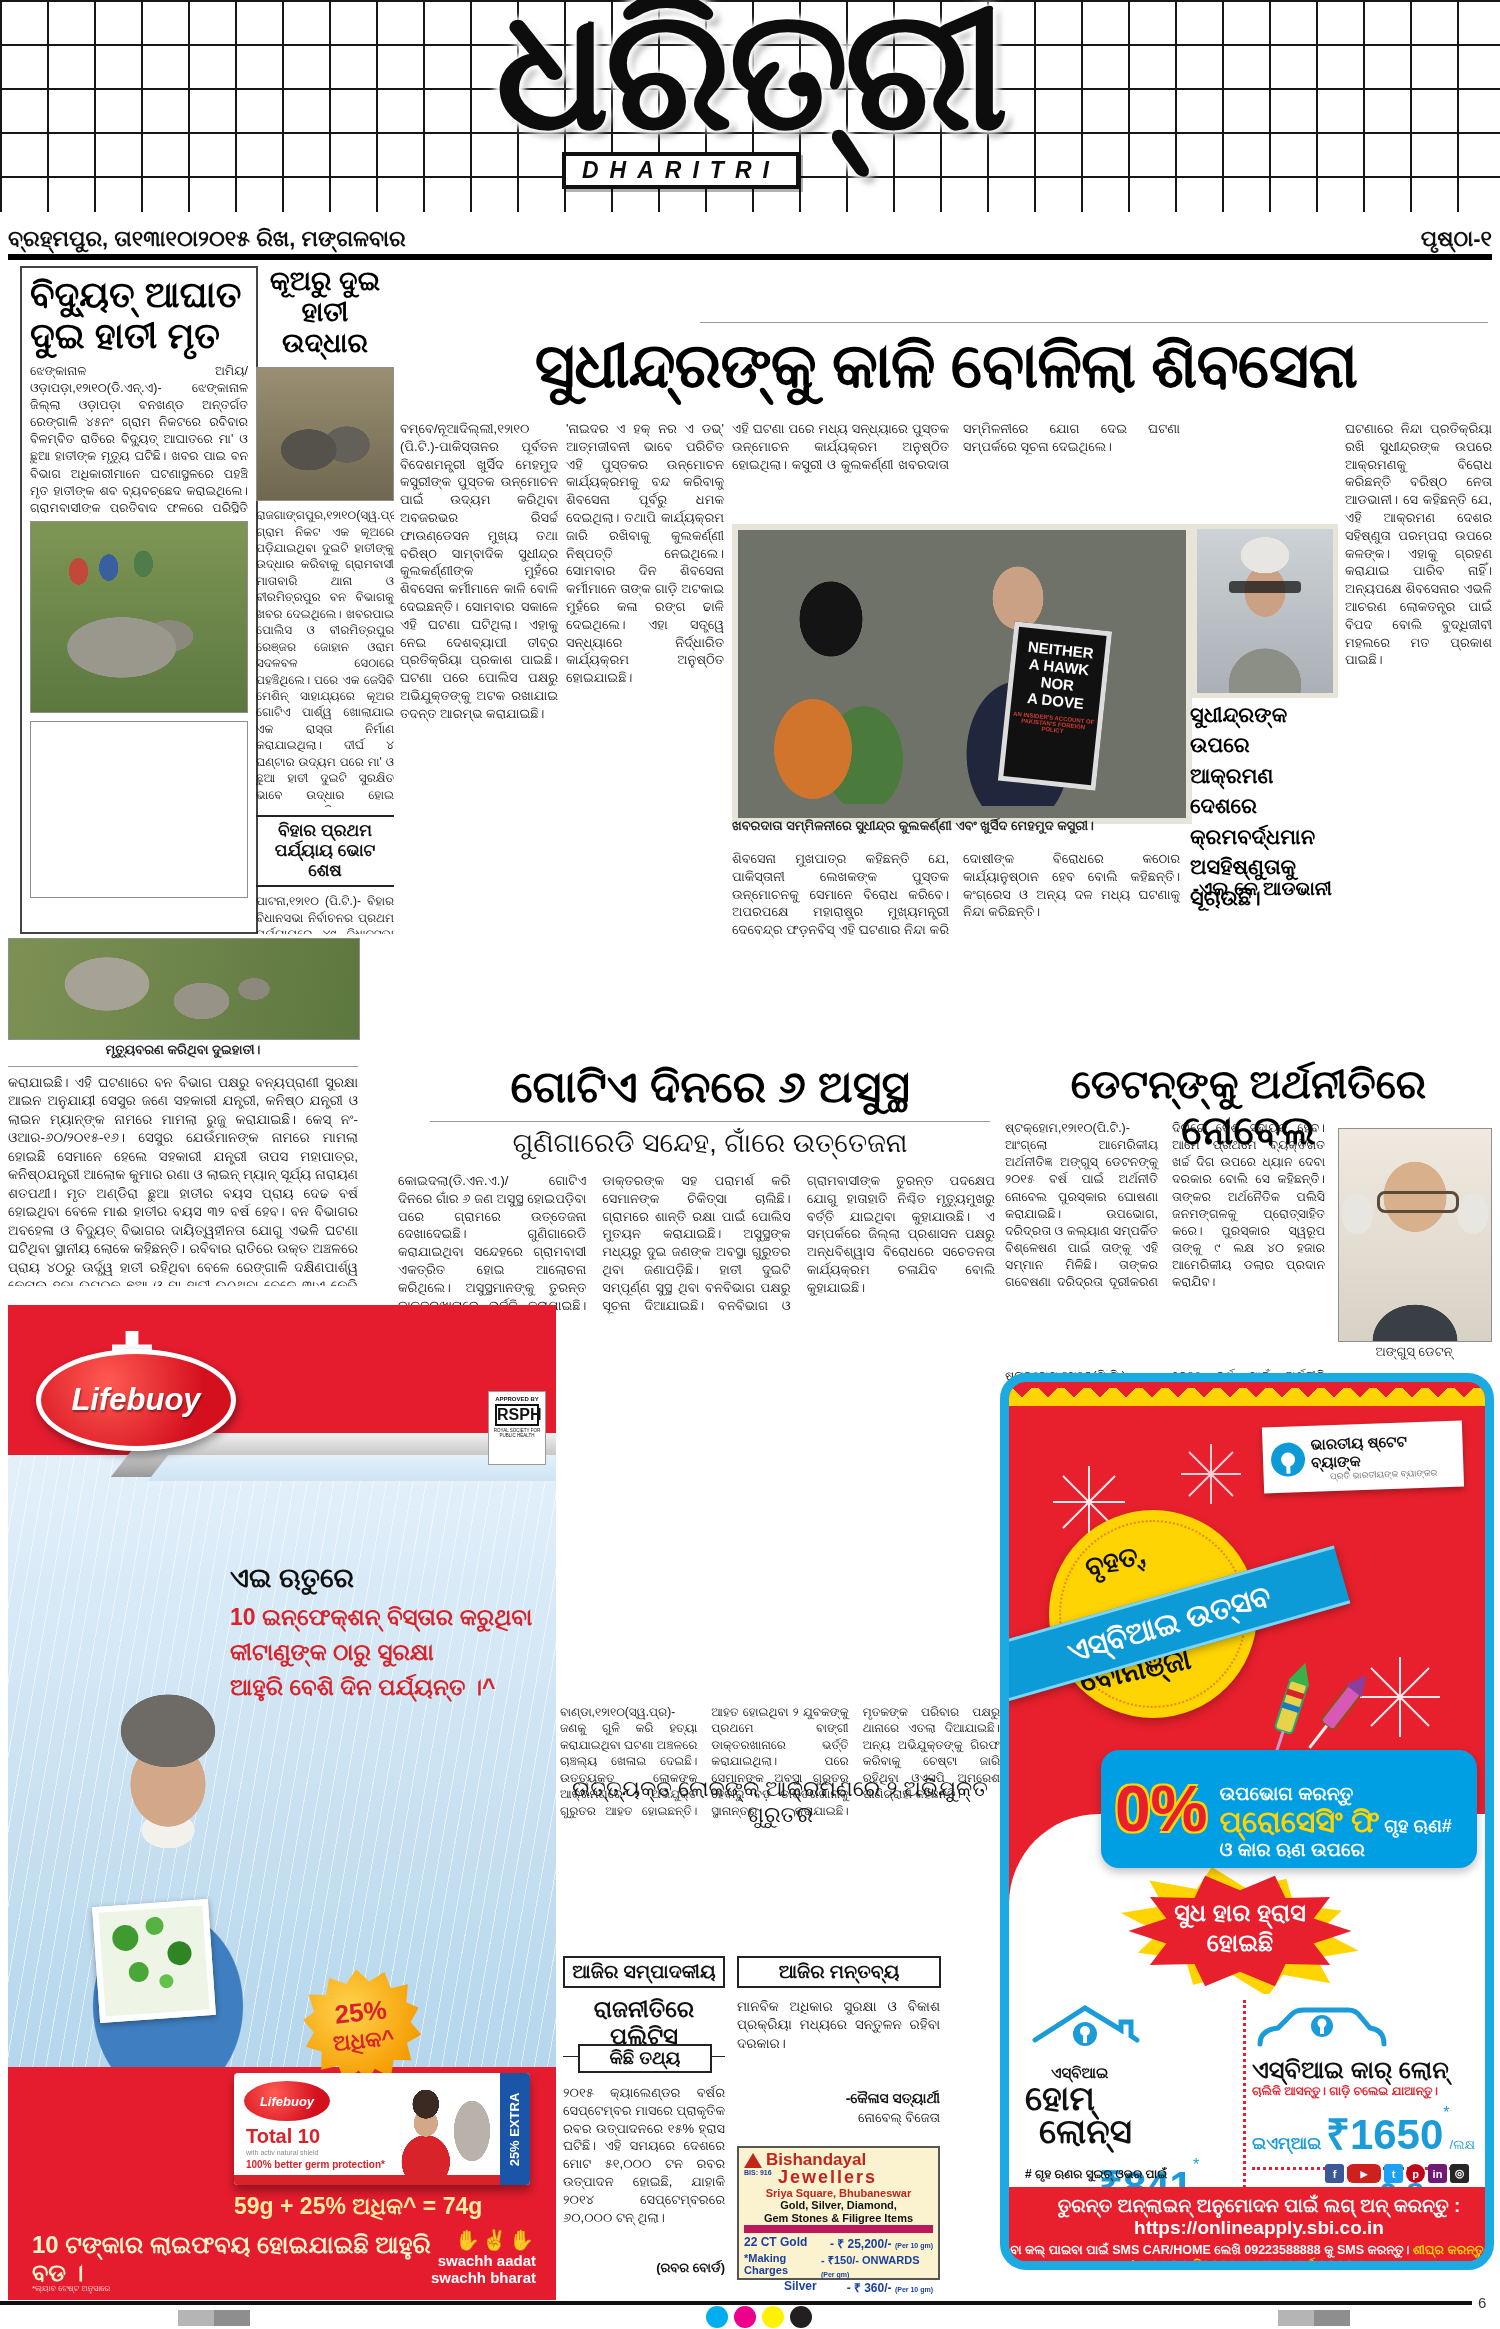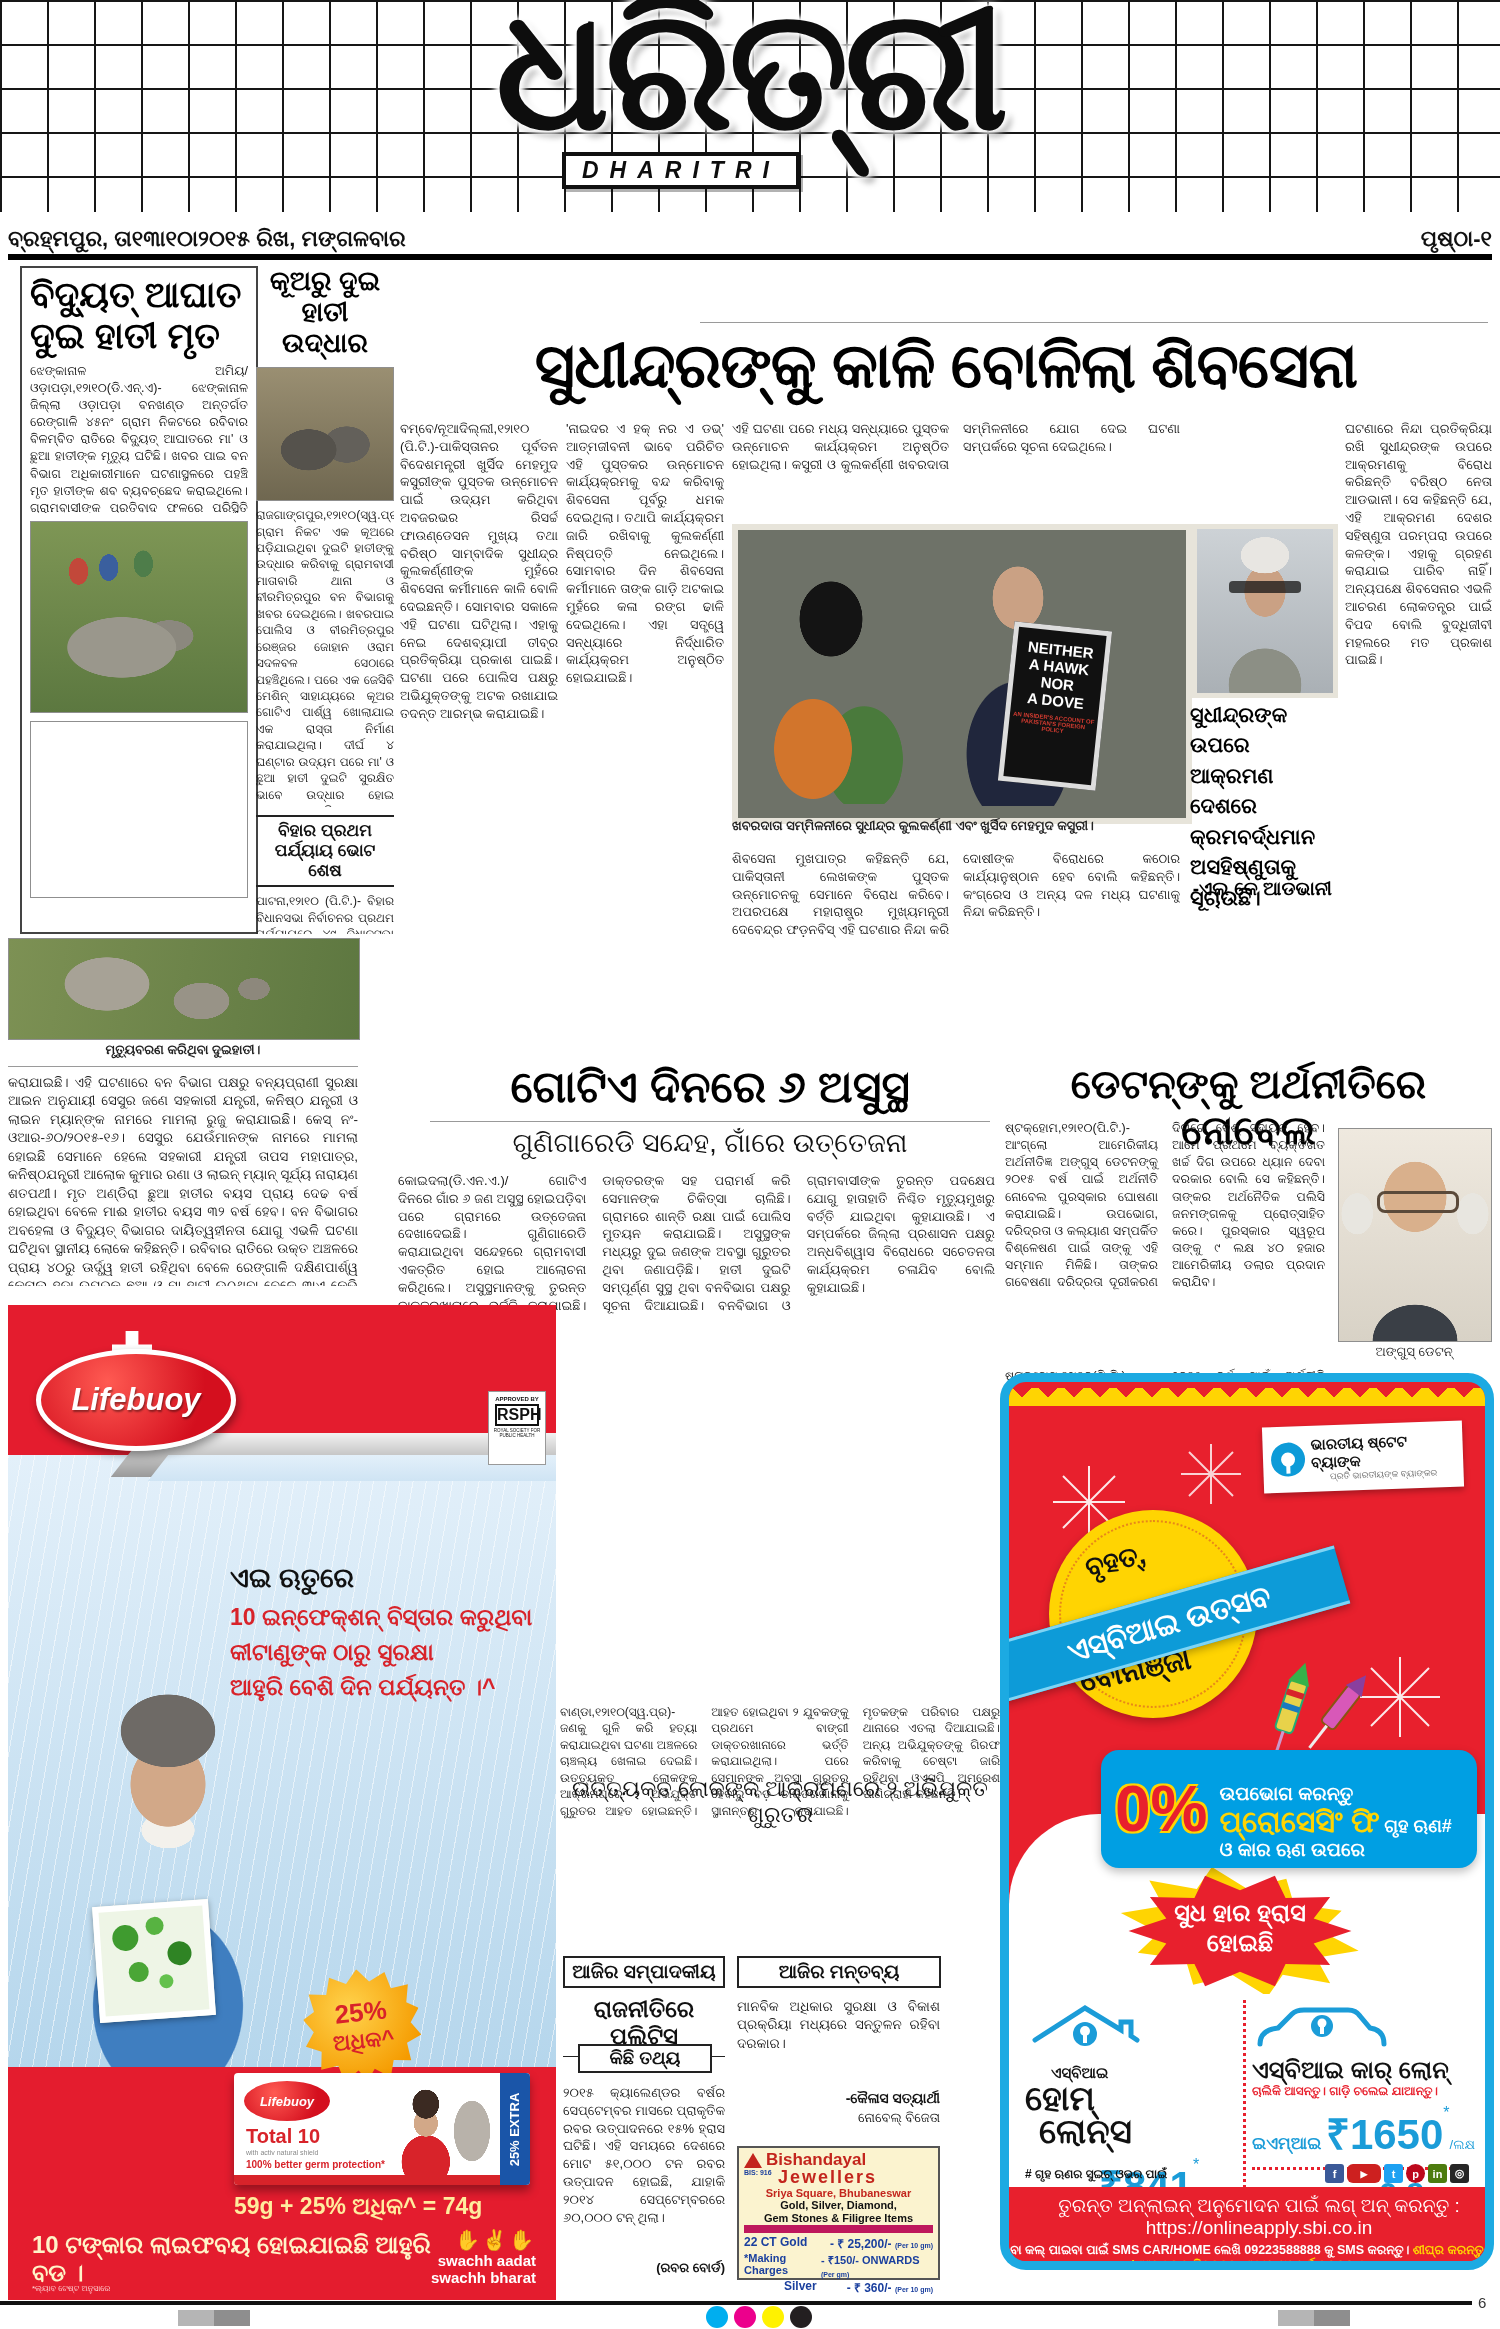--- a/index.html
+++ b/index.html
@@ -385,38 +385,38 @@
         </div>
       </div>
 
       <div style="position:absolute;left:16px;right:16px;bottom:4px;display:flex;justify-content:space-between;align-items:center;">
         <span style="font-weight:bold;font-size:12px;color:#111;"># ଗୃହ ଋଣର ସୁଇଚ୍ ଓଭର ପାଇଁ</span>
         <span style="display:inline-flex;">
           <span class="soc" style="background:#3b5998;">f</span>
           <span class="soc" style="background:#cd201f;width:34px;border-radius:6px;font-size:9px;">▶</span>
           <span class="soc" style="background:#1da1f2;">t</span>
           <span class="soc" style="background:#bd081c;border-radius:50%;">p</span>
-          <span class="soc" style="background:#4d7c0f;">in</span>
+          <span class="soc" style="background:#701a75;">in</span>
           <span class="soc" style="background:#262626;">◎</span>
         </span>
       </div>
     </div>
 
     <div style="position:absolute;left:92px;top:368px;width:376px;height:118px;background:#009fe3;border-radius:18px;box-shadow:0 4px 10px rgba(0,0,0,.25);display:flex;align-items:center;padding:0 14px;box-sizing:border-box;">
       <div style="font-weight:900;font-size:64px;color:#e8202d;text-shadow:-2px -2px 0 #ffd402,2px -2px 0 #ffd402,-2px 2px 0 #ffd402,2px 2px 0 #ffd402;">0%</div>
       <div style="margin-left:12px;line-height:1.15;margin-top:26px;">
         <div style="color:#fff;font-weight:bold;font-size:19px;">ଉପଭୋଗ କରନ୍ତୁ</div>
         <div><span style="color:#ffd402;font-weight:900;font-size:30px;">ପ୍ରୋସେସିଂ ଫି</span>
           <span style="color:#fff;font-weight:bold;font-size:18px;">ଗୃହ ଋଣ#</span></div>
         <div style="color:#fff;font-weight:bold;font-size:19px;">ଓ କାର ଋଣ ଉପରେ</div>
       </div>
     </div>
 
     <div style="position:absolute;left:0;right:0;bottom:0;height:74px;background:#e8202d;text-align:center;padding-top:8px;box-sizing:border-box;">
-      <div style="color:#fff;font-weight:normal;font-size:19px;padding-left:24px;"><span>ତୁରନ୍ତ ଅନ୍‌ଲାଇନ୍ ଅନୁମୋଦନ ପାଇଁ ଲଗ୍ ଅନ୍ କରନ୍ତୁ :</span> <span>https://onlineapply.sbi.co.in</span></div>
+      <div style="color:#fff;font-weight:bold;font-size:19px;padding-left:24px;"><span>ତୁରନ୍ତ ଅନ୍‌ଲାଇନ୍ ଅନୁମୋଦନ ପାଇଁ ଲଗ୍ ଅନ୍ କରନ୍ତୁ :</span> <span>https://onlineapply.sbi.co.in</span></div>
       <div style="font-size:12.5px;margin-top:4px;"><span style="color:#fff;font-weight:bold;">ବା କଲ୍ ପାଇବା ପାଇଁ SMS CAR/HOME ଲେଖି 09223588888 କୁ SMS କରନ୍ତୁ।</span> <span style="color:#ffd402;font-weight:bold;">ଶୀଘ୍ର କରନ୍ତୁ ! ଆପଣଙ୍କ ନିକଟତମ ଶାଖାକୁ ସମ୍ପର୍କ କରନ୍ତୁ ।</span></div>
     </div>
   </div>
 
   <div class="abs" style="left:0;top:2301px;width:1472px;height:4px;background:#111;"></div>
   <div class="abs" style="left:1478px;top:2294px;font-size:15px;color:#333;">6</div>
   <div class="abs" style="left:178px;top:2310px;width:72px;height:16px;background:linear-gradient(to right,#b5b5b5 50%,#8e8e8e 50%);"></div>
   <div class="abs" style="left:1278px;top:2310px;width:72px;height:16px;background:linear-gradient(to right,#b5b5b5 50%,#8e8e8e 50%);"></div>
   <div class="abs" style="left:706px;top:2306px;display:flex;gap:6px;">
     <span style="width:22px;height:22px;border-radius:50%;background:#00aeef;display:inline-block;"></span>

